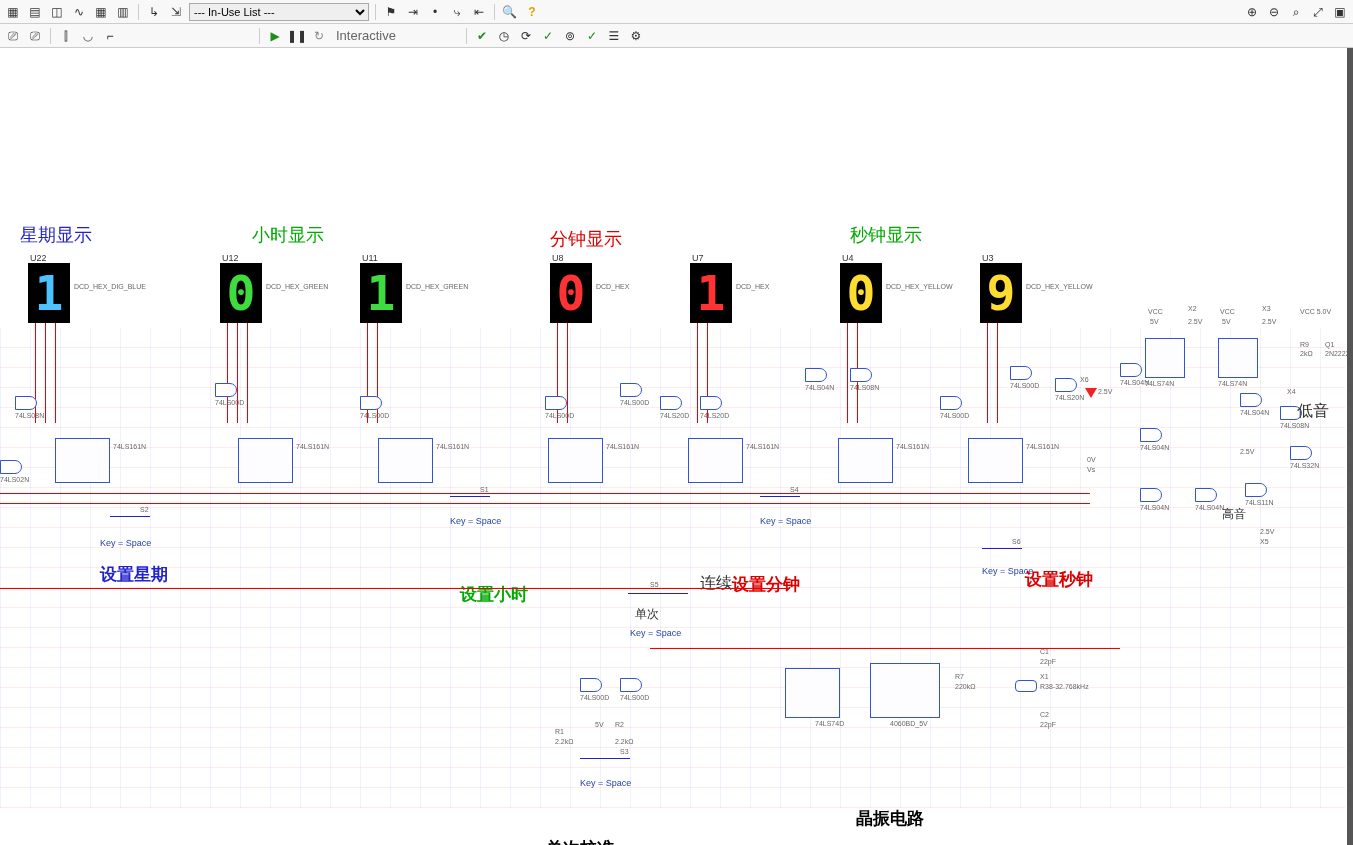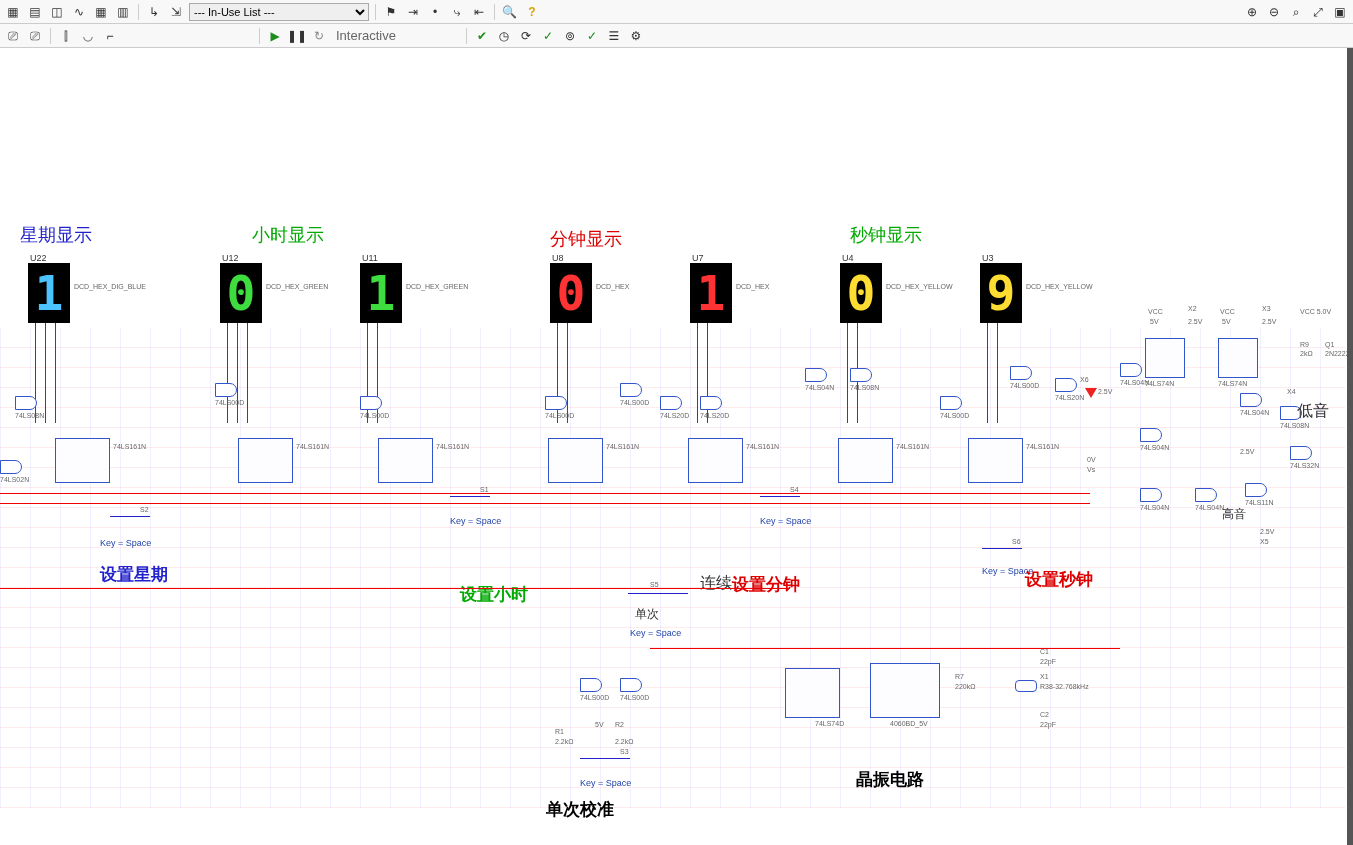--- a/index.html
+++ b/index.html
@@ -91,21 +91,21 @@
     white-space: nowrap;
   }
   .section-label {
     position: absolute;
     font-size: 18px;
     font-weight: normal;
   }
   .sec-blue { color: #2222cc; }
   .sec-green { color: #00aa00; }
   .sec-red { color: #dd0000; }
-  .sec-black { color: #000; }
+  .sec-black { color: #000; margin-top: 39px; }
   .small-label {
     position: absolute;
     font-size: 9px;
     color: #333;
   }
   .key-label {
     position: absolute;
     font-size: 9px;
     color: #2244aa;
   }

